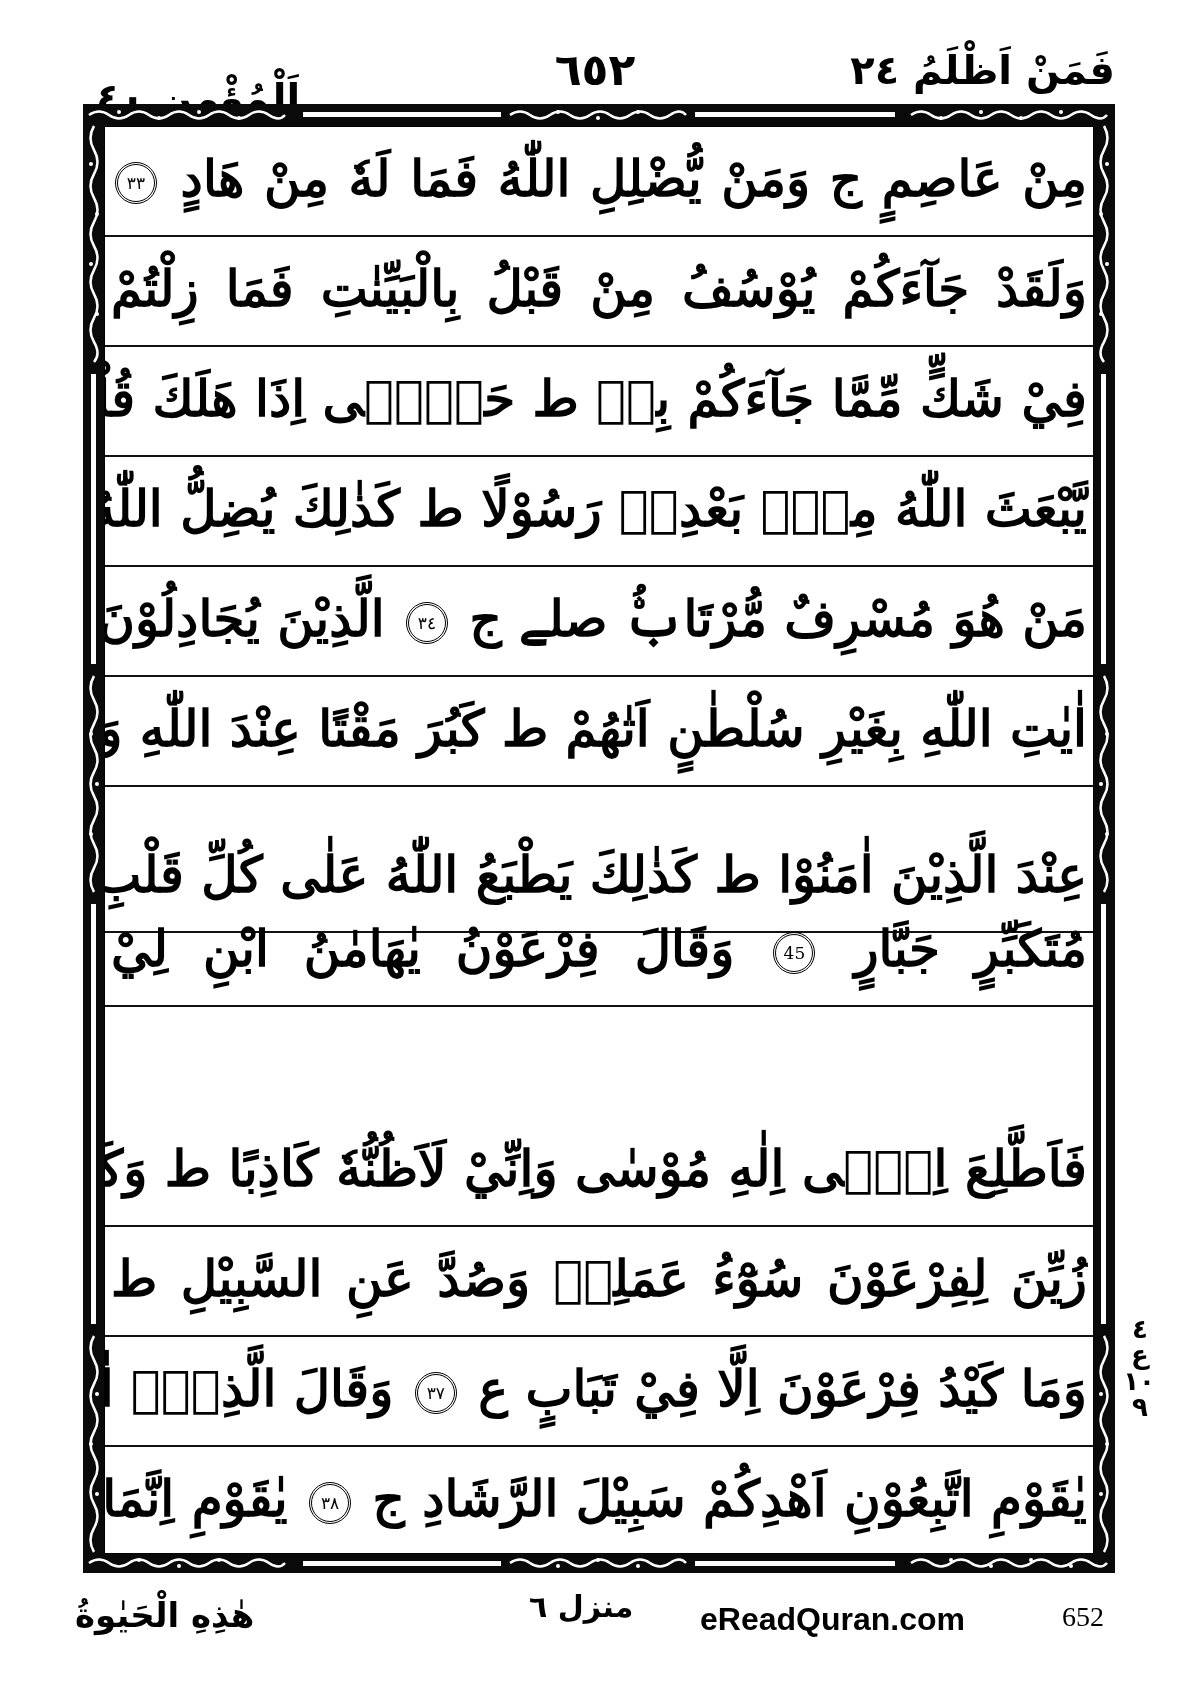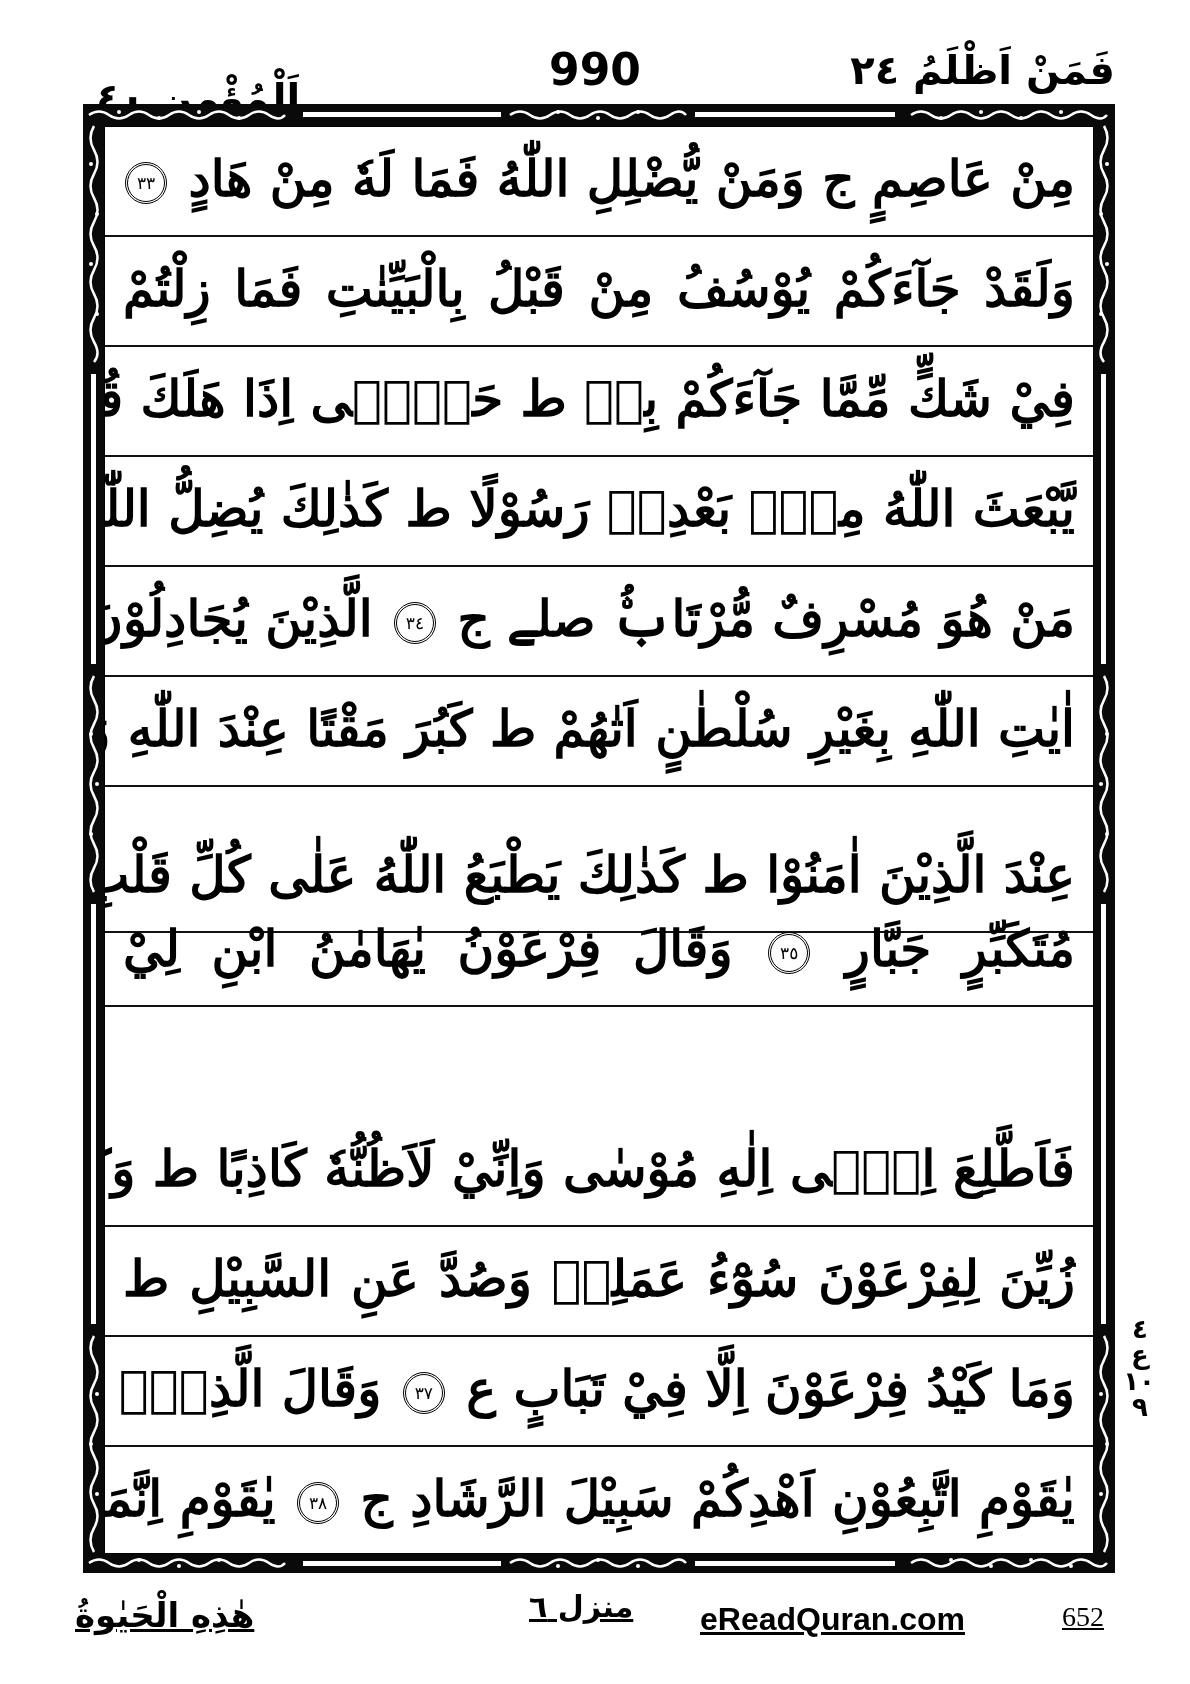--- a/index.html
+++ b/index.html
@@ -15,41 +15,41 @@
   .frame { position: absolute; left: 83px; top: 104px; width: 1032px; height: 1469px; background: #0a0a0a; }
   .orn-h { position: absolute; height: 14px; }
   .orn-v { position: absolute; width: 14px; }
   .bar-h { position: absolute; height: 5px; background: #fff; }
   .bar-v { position: absolute; width: 5px; background: #fff; }
   .inner { position: absolute; left: 21px; top: 22px; width: 990px; height: 1428px; background: #fff; border: 1px solid #000; box-sizing: border-box; }
   .row {
     position: absolute; left: 0; width: 100%; height: 110px; box-sizing: border-box;
     border-bottom: 2px solid #111; direction: rtl; text-align: justify; text-align-last: justify;
     font-family: "DejaVu Serif", serif; font-weight: bold; font-size: 50px; line-height: 104px;
-    padding: 0 18px; white-space: nowrap; overflow: hidden;
+    padding: 0 6px; white-space: nowrap; overflow: hidden;
   }
   .row:last-child { border-bottom: none; }
   .ayah {
     display: inline-block; width: 36px; height: 36px; border-radius: 50%; border: 3px double #000;
     font-size: 17px; line-height: 36px; text-align: center; vertical-align: middle; font-weight: normal;
     text-align-last: center; margin: 0 4px;
   }
   .ruku { position: absolute; left: 1125px; top: 1316px; width: 30px; font-size: 26px; font-weight: bold; text-align: center; line-height: 26px; direction: rtl; }
 
-  .ftr { position: absolute; top: 1590px; height: 50px; line-height: 50px; white-space: nowrap; text-decoration: underline; }
+  .ftr { position: absolute; top: 1590px; height: 50px; line-height: 50px; white-space: nowrap; }
   .ftr-left { left: 75px; font-size: 34px; font-weight: bold; direction: rtl; }
   .ftr-manzil { left: 529px; font-size: 30px; font-weight: bold; direction: rtl; top: 1582px; }
   .ftr-site { left: 700px; font-family: "Liberation Sans", sans-serif; font-weight: bold; font-size: 32px; top: 1594px; }
   .ftr-num { left: 1062px; font-family: "Liberation Serif", serif; font-size: 28px; top: 1592px; }
 </style>
 </head>
 <body>
 
 <div class="hdr hdr-right">فَمَنْ اَظْلَمُ ٢٤</div>
-<div class="hdr hdr-center">990</div>
+<div class="hdr hdr-center">٦٥٢</div>
 <div class="hdr hdr-left">اَلْمُؤْمِن ٤٠</div>
 
 <div class="frame">
 
   <svg class="orn-h" style="left:4px;top:4px;width:200px" viewBox="0 0 200 14" preserveAspectRatio="none">
     <path d="M2 7 Q12 0 22 7 T42 7 T62 7 T82 7 T102 7 T122 7 T142 7 T162 7 T182 7 T198 7" stroke="#fff" stroke-width="2.5" fill="none"></path>
     <circle cx="32" cy="4" r="2" fill="#fff"></circle>
       <circle cx="72" cy="10" r="2" fill="#fff"></circle>
       <circle cx="112" cy="4" r="2" fill="#fff"></circle>
       <circle cx="152" cy="10" r="2" fill="#fff"></circle>
@@ -156,21 +156,21 @@
       <span>الَّذِيْنَ يُجَادِلُوْنَ فِيْۤ</span>
     </div>
     <div class="row" style="top:550px">
       <span>اٰيٰتِ اللّٰهِ بِغَيْرِ سُلْطٰنٍ اَتٰهُمْ ط كَبُرَ مَقْتًا عِنْدَ اللّٰهِ وَ</span>
     </div>
     <div class="row" style="top:696px">
       <span>عِنْدَ الَّذِيْنَ اٰمَنُوْا ط كَذٰلِكَ يَطْبَعُ اللّٰهُ عَلٰى كُلِّ قَلْبِ</span>
     </div>
     <div class="row" style="top:770px">
       <span>مُتَكَبِّرٍ جَبَّارٍ</span>
-      <span class="ayah">٣٥</span>
+      <span class="ayah">45</span>
       <span>وَقَالَ فِرْعَوْنُ يٰهَامٰنُ ابْنِ لِيْ</span>
     </div>
     <div class="row" style="top:990px">
       <span>فَاَطَّلِعَ اِلٰۤى اِلٰهِ مُوْسٰى وَاِنِّيْ لَاَظُنُّهٗ كَاذِبًا ط وَكَذٰلِكَ</span>
     </div>
     <div class="row" style="top:1100px">
       <span>زُيِّنَ لِفِرْعَوْنَ سُوْٓءُ عَمَلِهٖ وَصُدَّ عَنِ السَّبِيْلِ ط</span>
     </div>
     <div class="row" style="top:1210px">
       <span>وَمَا كَيْدُ فِرْعَوْنَ اِلَّا فِيْ تَبَابٍ ع</span>

